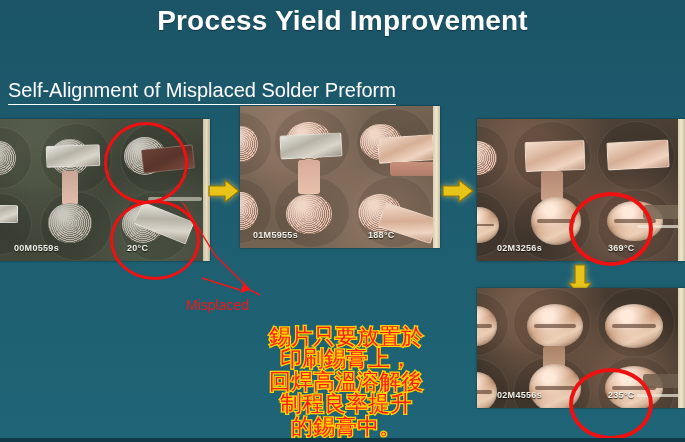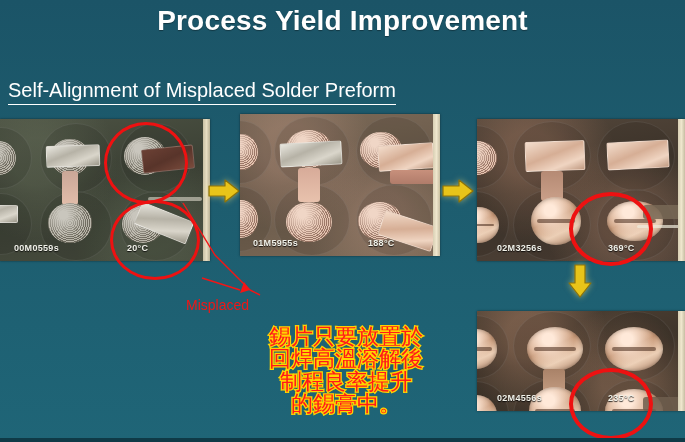--- a/index.html
+++ b/index.html
@@ -217,21 +217,21 @@
     <polyline points="62,88 100,100" fill="none" stroke="#f21616" stroke-width="1.4"></polyline>
     <line x1="120" y1="105" x2="110" y2="100" stroke="#f21616" stroke-width="1.4"></line>
     <polygon points="110,100 104,92 100,103" fill="#f21616"></polygon>
   </svg>
   <div class="misplaced" style="left:186px; top:297px;">Misplaced</div>
 
   <svg class="arrow" width="34" height="26" viewBox="0 0 34 26" style="left:207px; top:178px;">
     <path d="M2,8 L18,8 L18,2 L32,13 L18,24 L18,18 L2,18 Z" fill="#e8c419" stroke="#8d7208" stroke-width="1.2" stroke-linejoin="round"></path>
   </svg>
 
-  <div class="panel" style="left:240px; top:114px; width:200px; height:142px;">
+  <div class="panel" style="left:240px; top:106px; width:200px; height:142px;">
     <div class="photo warm"></div>
 
     <div class="pocket" style="left:-34px; top:6px; width:66px; height:64px;"></div>
     <div class="pocket" style="left:-34px; top:72px; width:66px; height:66px;"></div>
     <div class="pocket" style="left:34px; top:2px; width:76px; height:70px;"></div>
     <div class="pocket" style="left:34px; top:70px; width:76px; height:72px;"></div>
     <div class="pocket" style="left:116px; top:2px; width:76px; height:70px;"></div>
     <div class="pocket" style="left:116px; top:70px; width:76px; height:72px;"></div>
 
     <div class="paste pink" style="left:-16px; top:20px; width:34px; height:36px;"></div>
@@ -292,21 +292,21 @@
     <div class="cap" style="left:20px; bottom:8px;">02M3256s</div>
     <div class="cap" style="left:131px; bottom:8px;">369°C</div>
   </div>
 
   <div class="circle thick" style="left:569px; top:192px; width:84px; height:74px;"></div>
 
   <svg class="arrow" width="26" height="36" viewBox="0 0 26 36" style="left:567px; top:263px;">
     <path d="M8,2 L18,2 L18,20 L24,20 L13,34 L2,20 L8,20 Z" fill="#e8c419" stroke="#8d7208" stroke-width="1.2" stroke-linejoin="round"></path>
   </svg>
 
-  <div class="panel" style="left:477px; top:311px; width:208px; height:100px;">
+  <div class="panel" style="left:477px; top:288px; width:208px; height:120px;">
     <div class="photo hotter"></div>
 
     <div class="pocket" style="left:-34px; top:4px; width:66px; height:64px;"></div>
     <div class="pocket" style="left:-34px; top:70px; width:66px; height:66px;"></div>
     <div class="pocket" style="left:36px; top:0px; width:78px; height:70px;"></div>
     <div class="pocket" style="left:36px; top:68px; width:78px; height:72px;"></div>
     <div class="pocket" style="left:120px; top:0px; width:78px; height:70px;"></div>
     <div class="pocket" style="left:120px; top:68px; width:78px; height:72px;"></div>
 
     <div class="bump" style="left:-22px; top:18px; width:42px; height:40px;">
@@ -336,19 +336,20 @@
     <div class="edge-strip" style="right:0px;"></div>
 
     <div class="cap" style="left:20px; bottom:8px;">02M4556s</div>
     <div class="cap" style="left:131px; bottom:8px;">235°C</div>
   </div>
 
   <div class="circle thick" style="left:569px; top:368px; width:84px; height:72px;"></div>
 
   <div class="callout" style="left:226px; top:326px; width:240px;">
     <span>錫片只要放置於</span>
+    <span>印刷錫膏上，</span>
     <span>回焊高溫溶解後</span>
     <span>制程良率提升</span>
     <span>的錫膏中。</span>
   </div>
 
   <div class="bottom-bar"></div>
 </div>
 
 </body></html>

